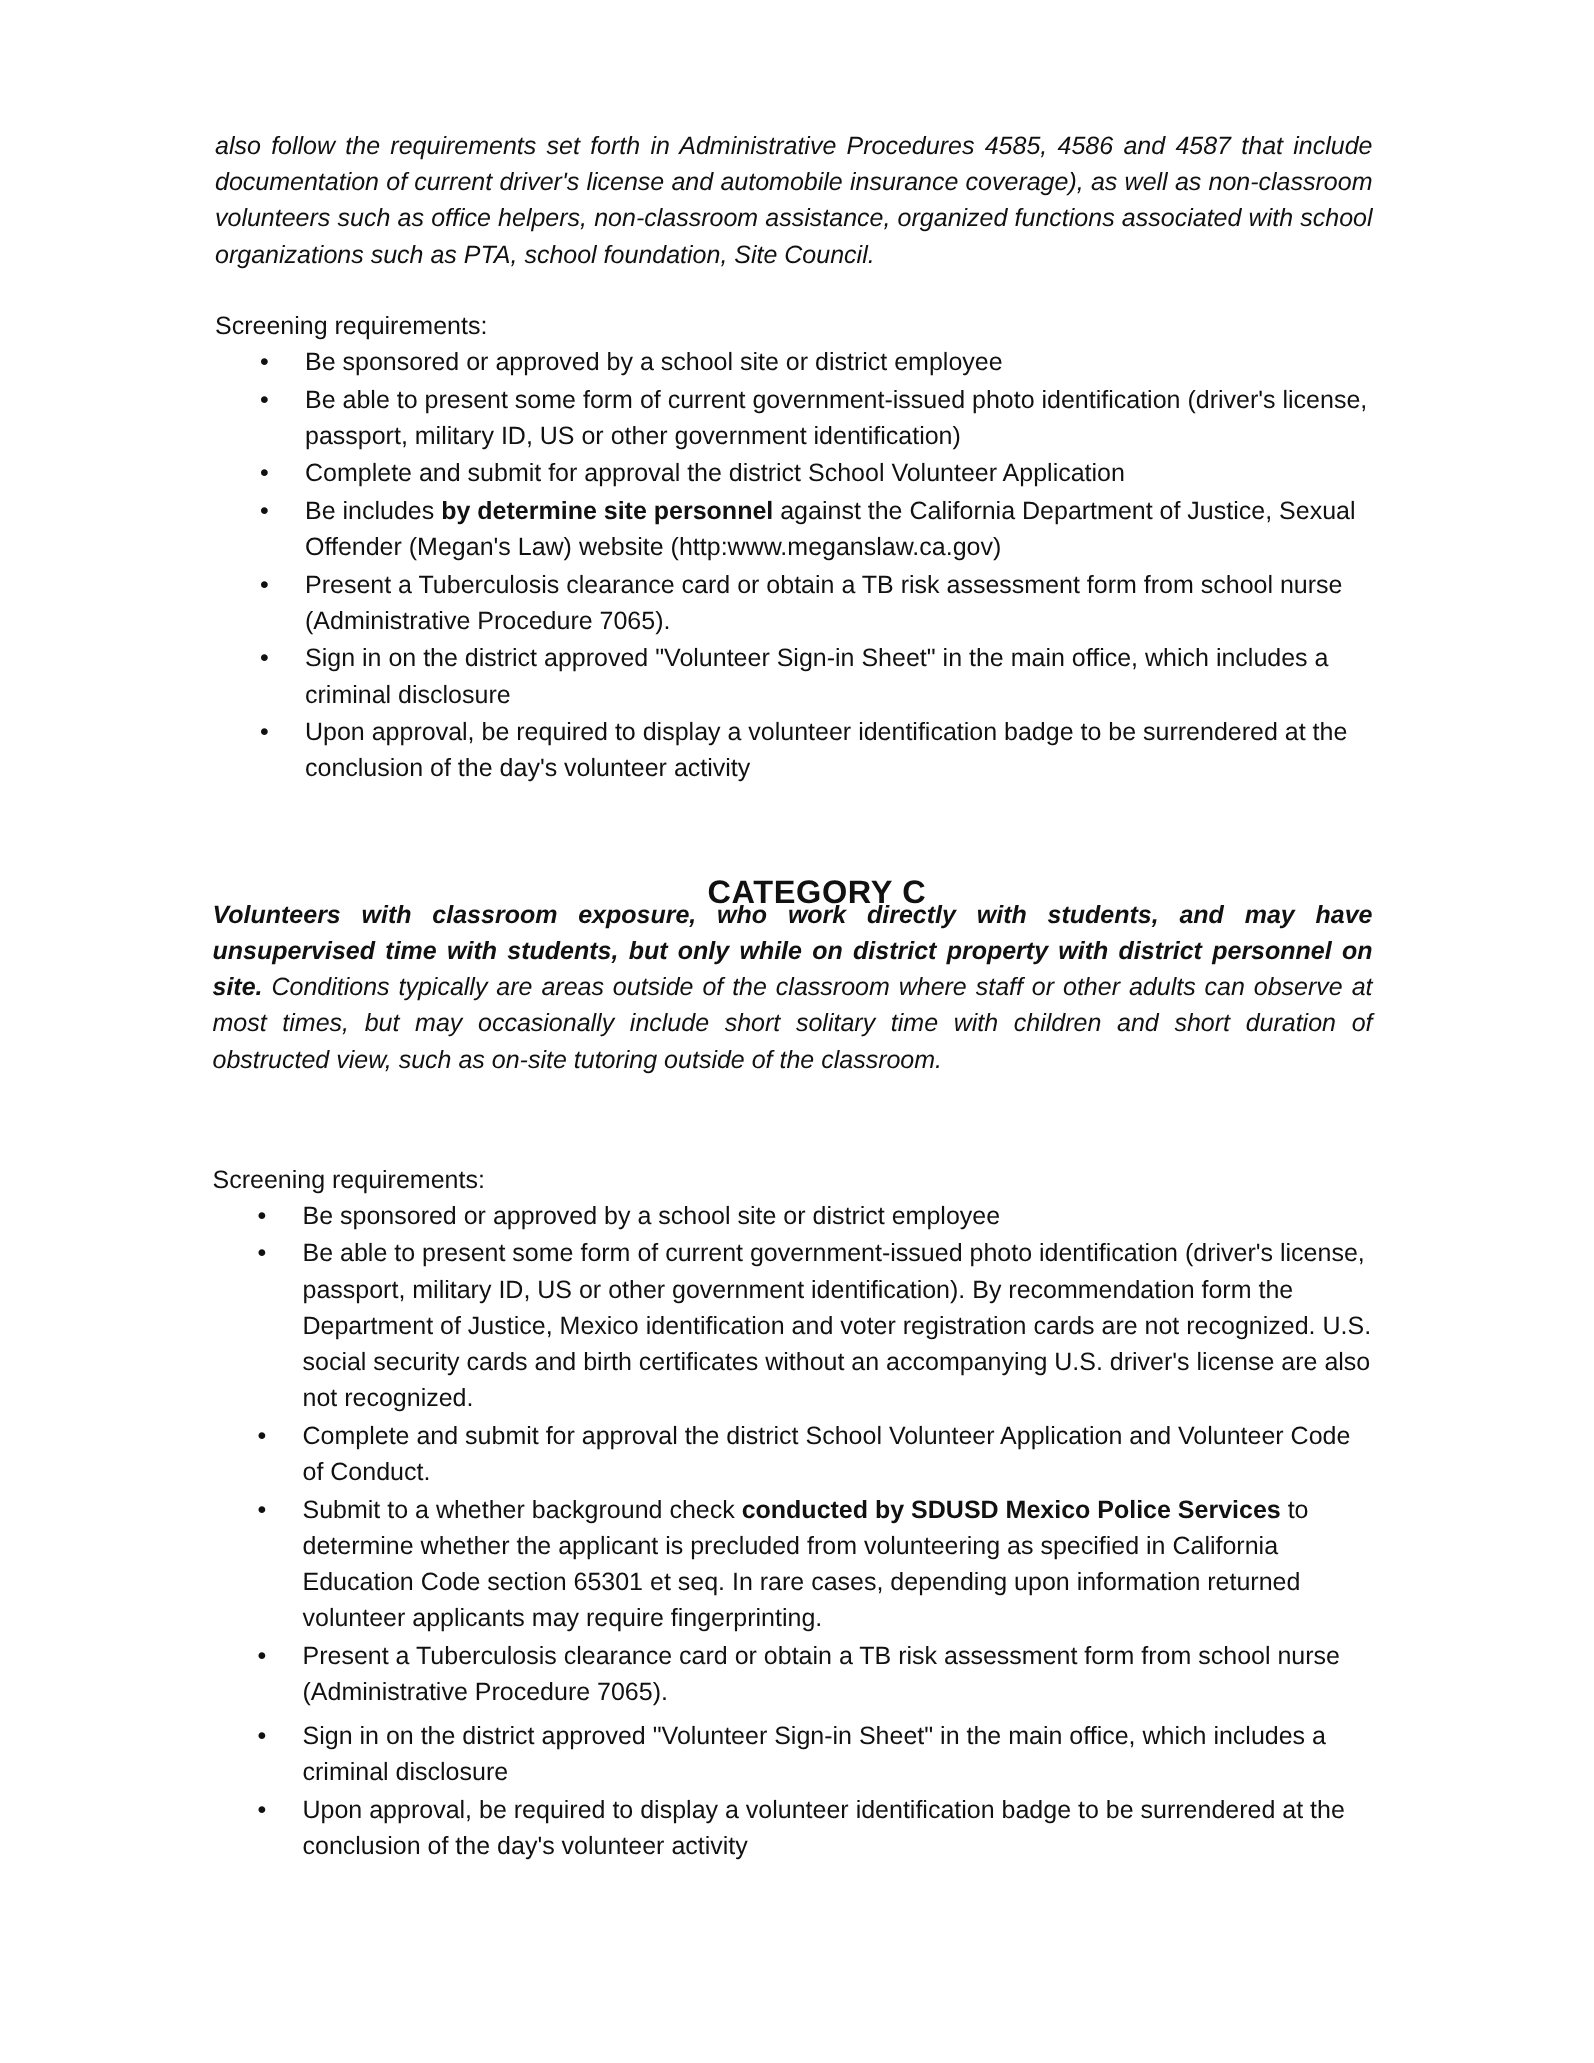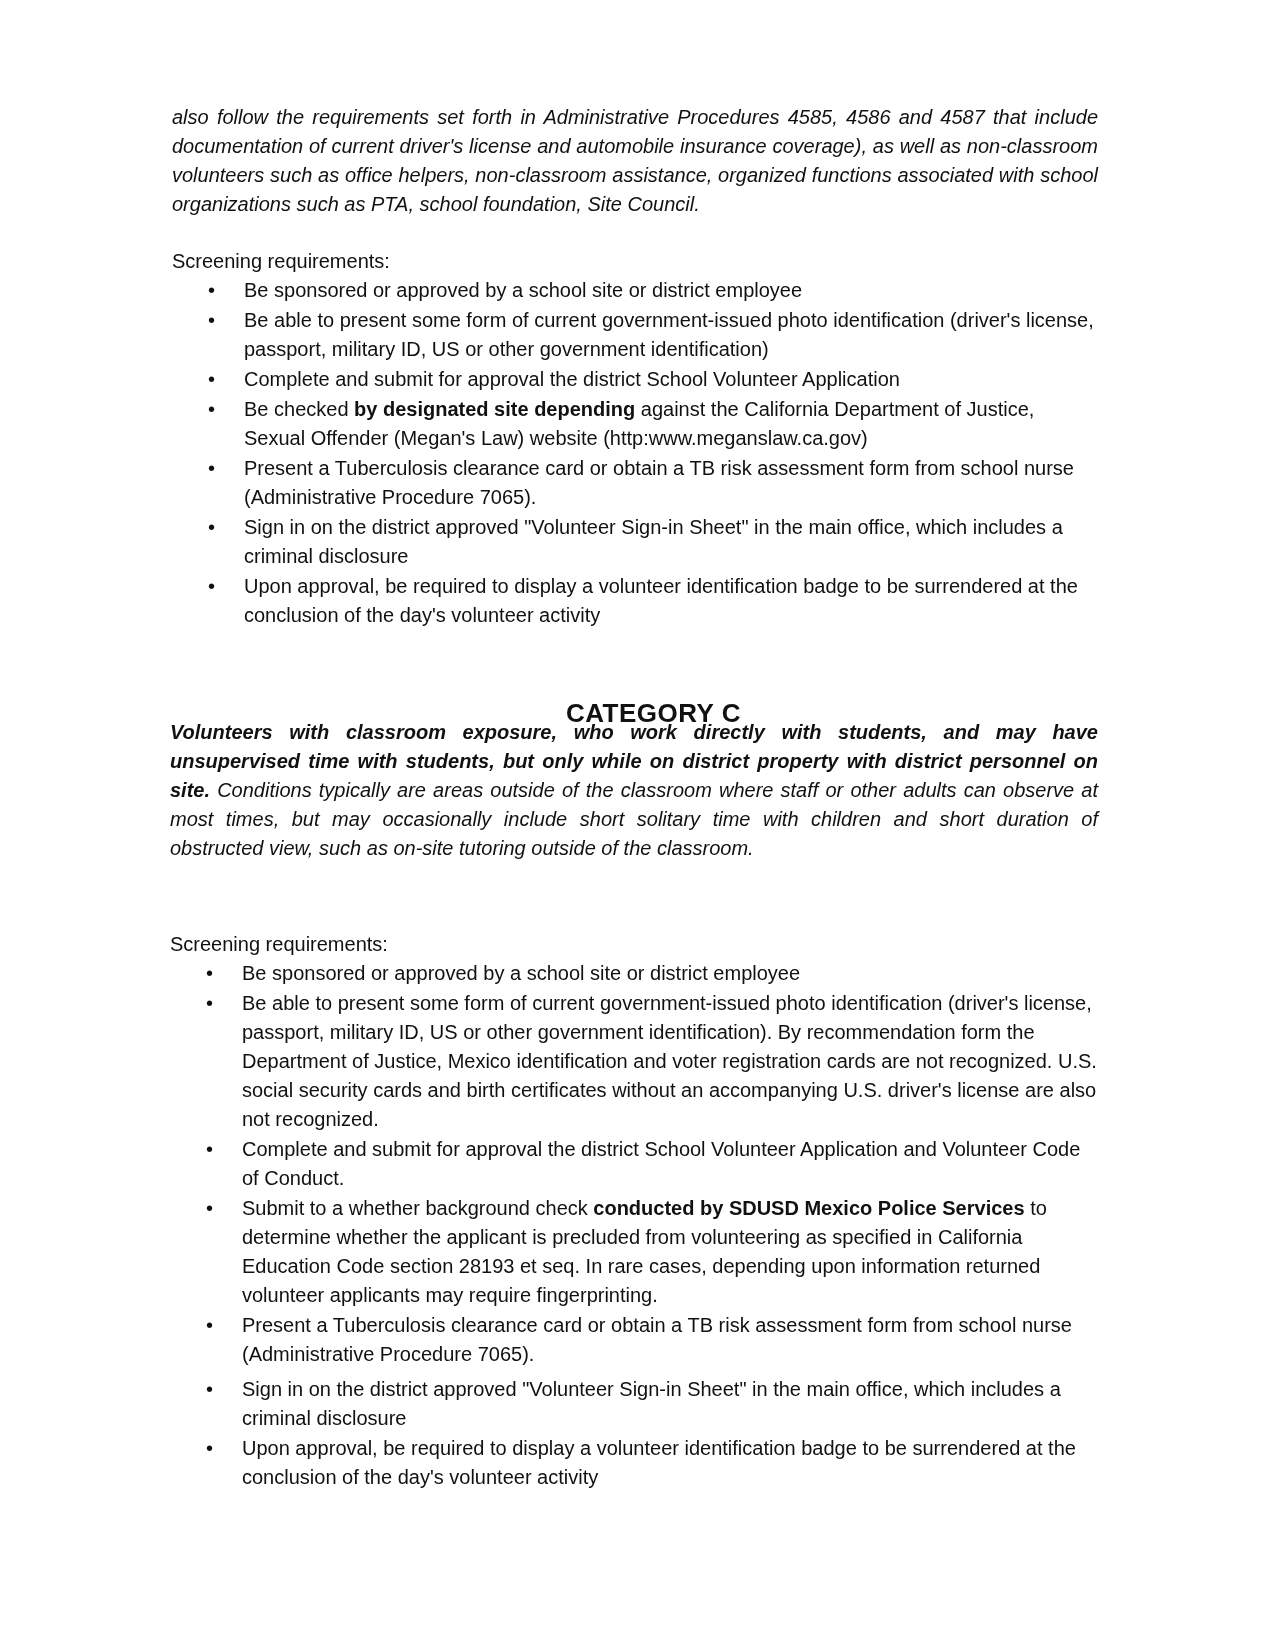--- a/index.html
+++ b/index.html
@@ -21,37 +21,37 @@
 <div class="block" style="top:103px;">
   <p class="para">also follow the requirements set forth in Administrative Procedures 4585, 4586 and 4587 that include documentation of current driver's license and automobile insurance coverage), as well as non-classroom volunteers such as office helpers, non-classroom assistance, organized functions associated with school organizations such as PTA, school foundation, Site Council.</p>
 </div>
 
 <div class="block" style="top:247px;">
   <p class="heading">Screening requirements:</p>
   <ul class="list">
     <li><span class="bullet">•</span><span>Be sponsored or approved by a school site or district employee</span></li>
     <li><span class="bullet">•</span><span>Be able to present some form of current government-issued photo identification (driver's license, passport, military ID, US or other government identification)</span></li>
     <li><span class="bullet">•</span><span>Complete and submit for approval the district School Volunteer Application</span></li>
-    <li><span class="bullet">•</span><span>Be checked </span><b>by designated site depending</b><span> against the California Department of Justice, Sexual Offender (Megan's Law) website (http:www.meganslaw.ca.gov)</span></li>
+    <li><span class="bullet">•</span><span>Be includes </span><b>by determine site personnel</b><span> against the California Department of Justice, Sexual Offender (Megan's Law) website (http:www.meganslaw.ca.gov)</span></li>
     <li><span class="bullet">•</span><span>Present a Tuberculosis clearance card or obtain a TB risk assessment form from school nurse (Administrative Procedure 7065).</span></li>
     <li><span class="bullet">•</span><span>Sign in on the district approved "Volunteer Sign-in Sheet" in the main office, which includes a criminal disclosure</span></li>
     <li><span class="bullet">•</span><span>Upon approval, be required to display a volunteer identification badge to be surrendered at the conclusion of the day's volunteer activity</span></li>
   </ul>
 </div>
 
 <div class="cat-title">CATEGORY C</div>
 
 <div class="block" style="top:718px; left:170px; width:928px;">
   <p class="para"><b>Volunteers with classroom exposure, who work directly with students, and may have unsupervised time with students, but only while on district property with district personnel on site.</b><span> Conditions typically are areas outside of the classroom where staff or other adults can observe at most times, but may occasionally include short solitary time with children and short duration of obstructed view, such as on-site tutoring outside of the classroom.</span></p>
 </div>
 
 <div class="block" style="top:930px; left:170px; width:930px;">
   <p class="heading">Screening requirements:</p>
   <ul class="list">
     <li><span class="bullet">•</span><span>Be sponsored or approved by a school site or district employee</span></li>
     <li><span class="bullet">•</span><span>Be able to present some form of current government-issued photo identification (driver's license, passport, military ID, US or other government identification). By recommendation form the Department of Justice, Mexico identification and voter registration cards are not recognized. U.S. social security cards and birth certificates without an accompanying U.S. driver's license are also not recognized.</span></li>
     <li><span class="bullet">•</span><span>Complete and submit for approval the district School Volunteer Application and Volunteer Code of Conduct.</span></li>
-    <li><span class="bullet">•</span><span>Submit to a whether background check </span><b>conducted by SDUSD Mexico Police Services</b><span> to determine whether the applicant is precluded from volunteering as specified in California Education Code section 28193 et seq. In rare cases, depending upon information returned volunteer applicants may require fingerprinting.</span></li>
+    <li><span class="bullet">•</span><span>Submit to a whether background check </span><b>conducted by SDUSD Mexico Police Services</b><span> to determine whether the applicant is precluded from volunteering as specified in California Education Code section 65301 et seq. In rare cases, depending upon information returned volunteer applicants may require fingerprinting.</span></li>
     <li><span class="bullet">•</span><span>Present a Tuberculosis clearance card or obtain a TB risk assessment form from school nurse (Administrative Procedure 7065).</span></li>
     <li style="margin-top:6px;"><span class="bullet">•</span><span>Sign in on the district approved "Volunteer Sign-in Sheet" in the main office, which includes a criminal disclosure</span></li>
     <li><span class="bullet">•</span><span>Upon approval, be required to display a volunteer identification badge to be surrendered at the conclusion of the day's volunteer activity</span></li>
   </ul>
 </div>
 
 </body></html>

